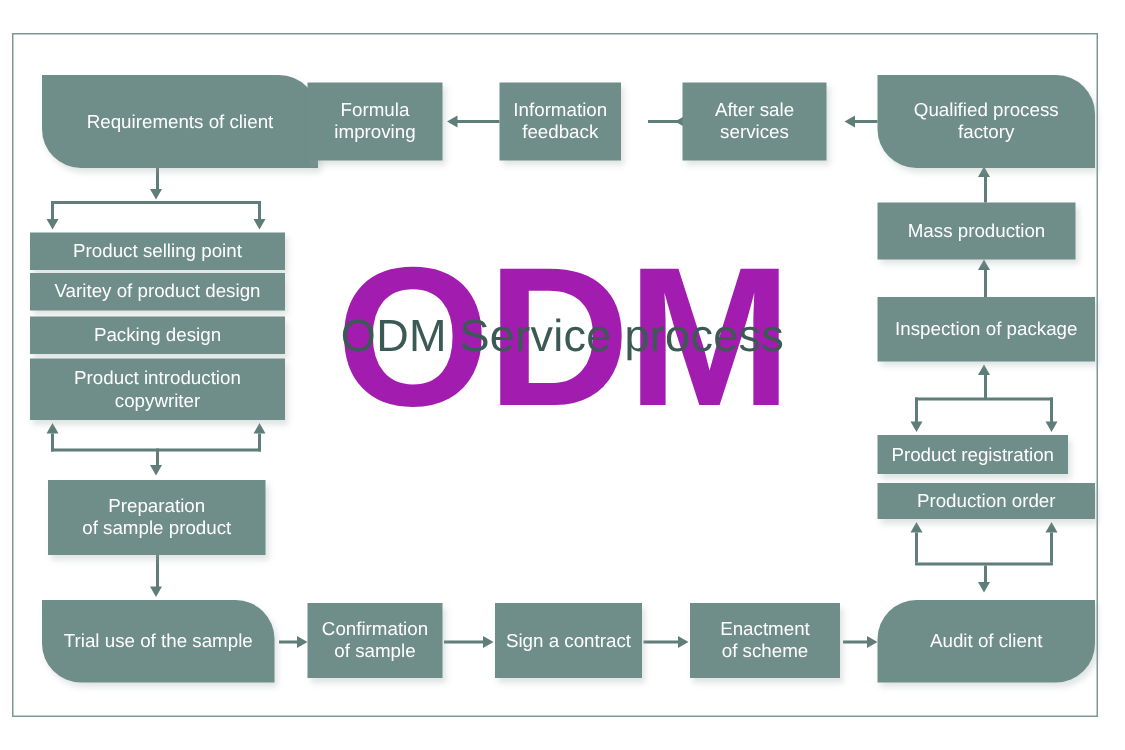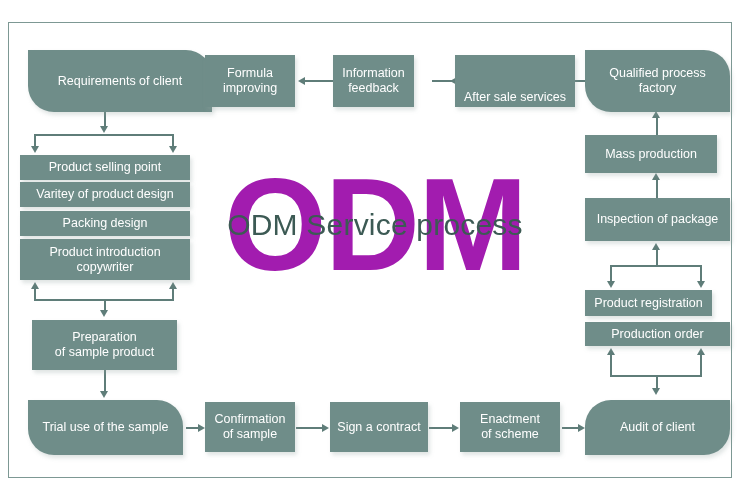--- a/index.html
+++ b/index.html
@@ -94,21 +94,21 @@
   <div class="box" style="left:205px;top:55px;width:90px;height:52px;">
     <span style="white-space:pre-line;">Formula
 improving</span>
   </div>
 
   <div class="box" style="left:333px;top:55px;width:81px;height:52px;">
     <span style="white-space:pre-line;">Information
 feedback</span>
   </div>
 
-  <div class="box" style="left:455px;top:55px;width:120px;height:52px;align-items:flex-end;">
+  <div class="box" style="left:455px;top:55px;width:96px;height:52px;">
     <span>After sale services</span>
   </div>
 
   <div class="box r-tr-bl" style="left:585px;top:50px;width:145px;height:62px;">
     <span style="white-space:pre-line;">Qualified process
 factory</span>
   </div>
 
   <div class="ln lnh" style="left:568px;top:80px;width:17px;"></div>
   <div class="arw arw-l" style="left:563px;top:76.5px;"></div>

